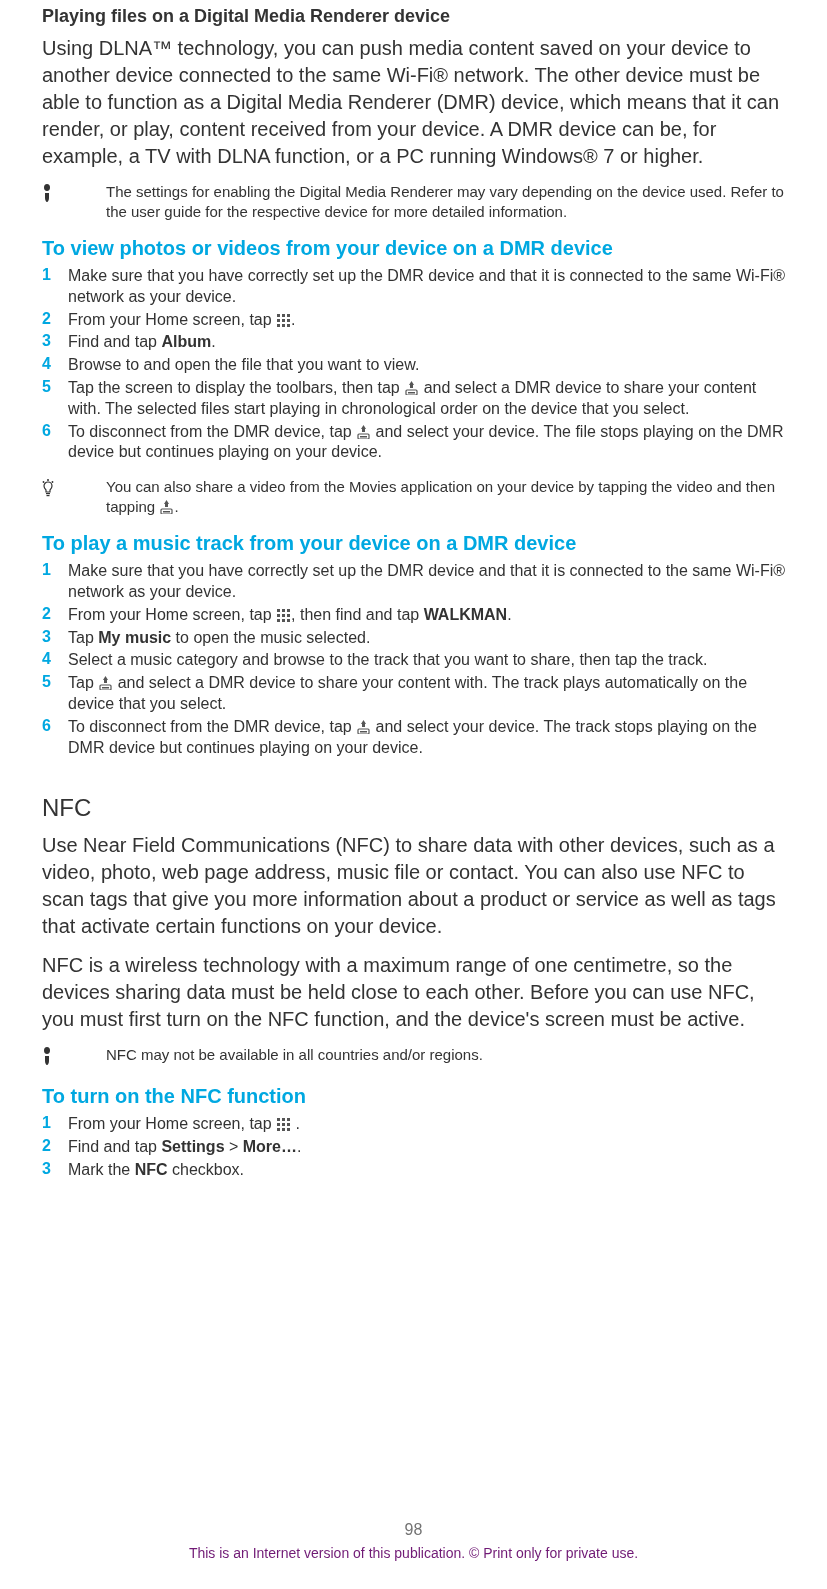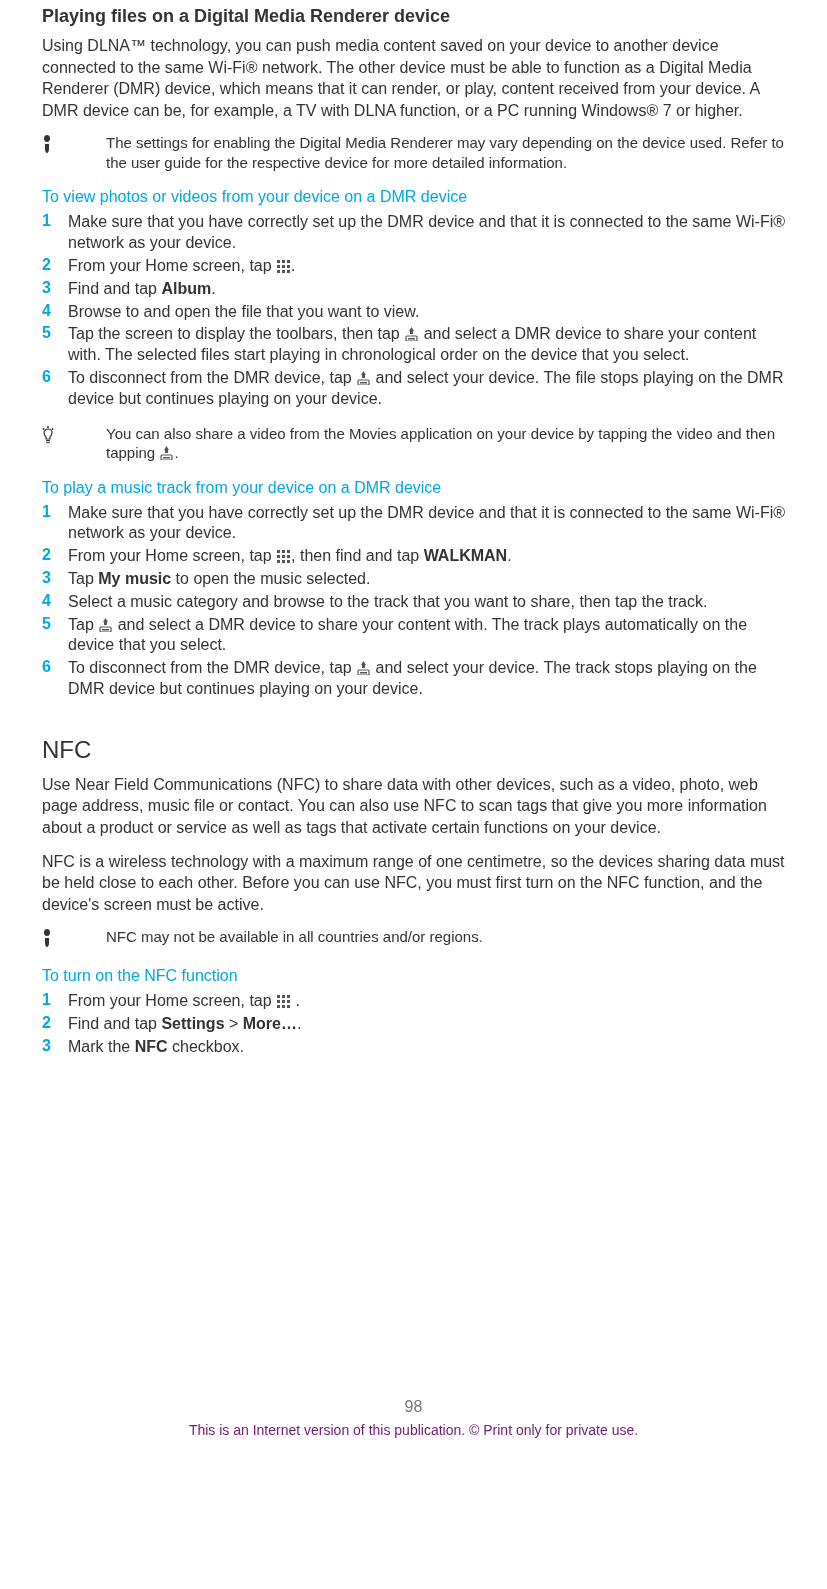--- a/index.html
+++ b/index.html
@@ -13,21 +13,21 @@
     .page {
       padding: 0 42px 0 42px;
     }
     .section-heading {
       font-weight: bold;
       font-size: 18px;
       color: #333;
       margin: 6px 0 8px 0;
     }
     .body-text {
-      font-size: 16px;
+      font-size: 20px;
       line-height: 1.35;
       color: #333;
       margin: 0 0 12px 0;
     }
     .note-row {
       display: flex;
       align-items: flex-start;
       margin: 12px 0 16px 0;
     }
     .note-icon {
@@ -38,22 +38,22 @@
       color: #333;
     }
     .note-text {
       font-size: 15px;
       line-height: 1.3;
       color: #333;
       margin-left: 40px;
     }
     .sub-heading {
       color: #00A8E1;
-      font-weight: normal;
-      font-size: 16px;
+      font-weight: bold;
+      font-size: 20px;
       margin: 12px 0 6px 0;
     }
     .step-list {
       margin: 0 0 14px 0;
     }
     .step-row {
       display: flex;
       align-items: flex-start;
       margin-bottom: 2px;
     }

